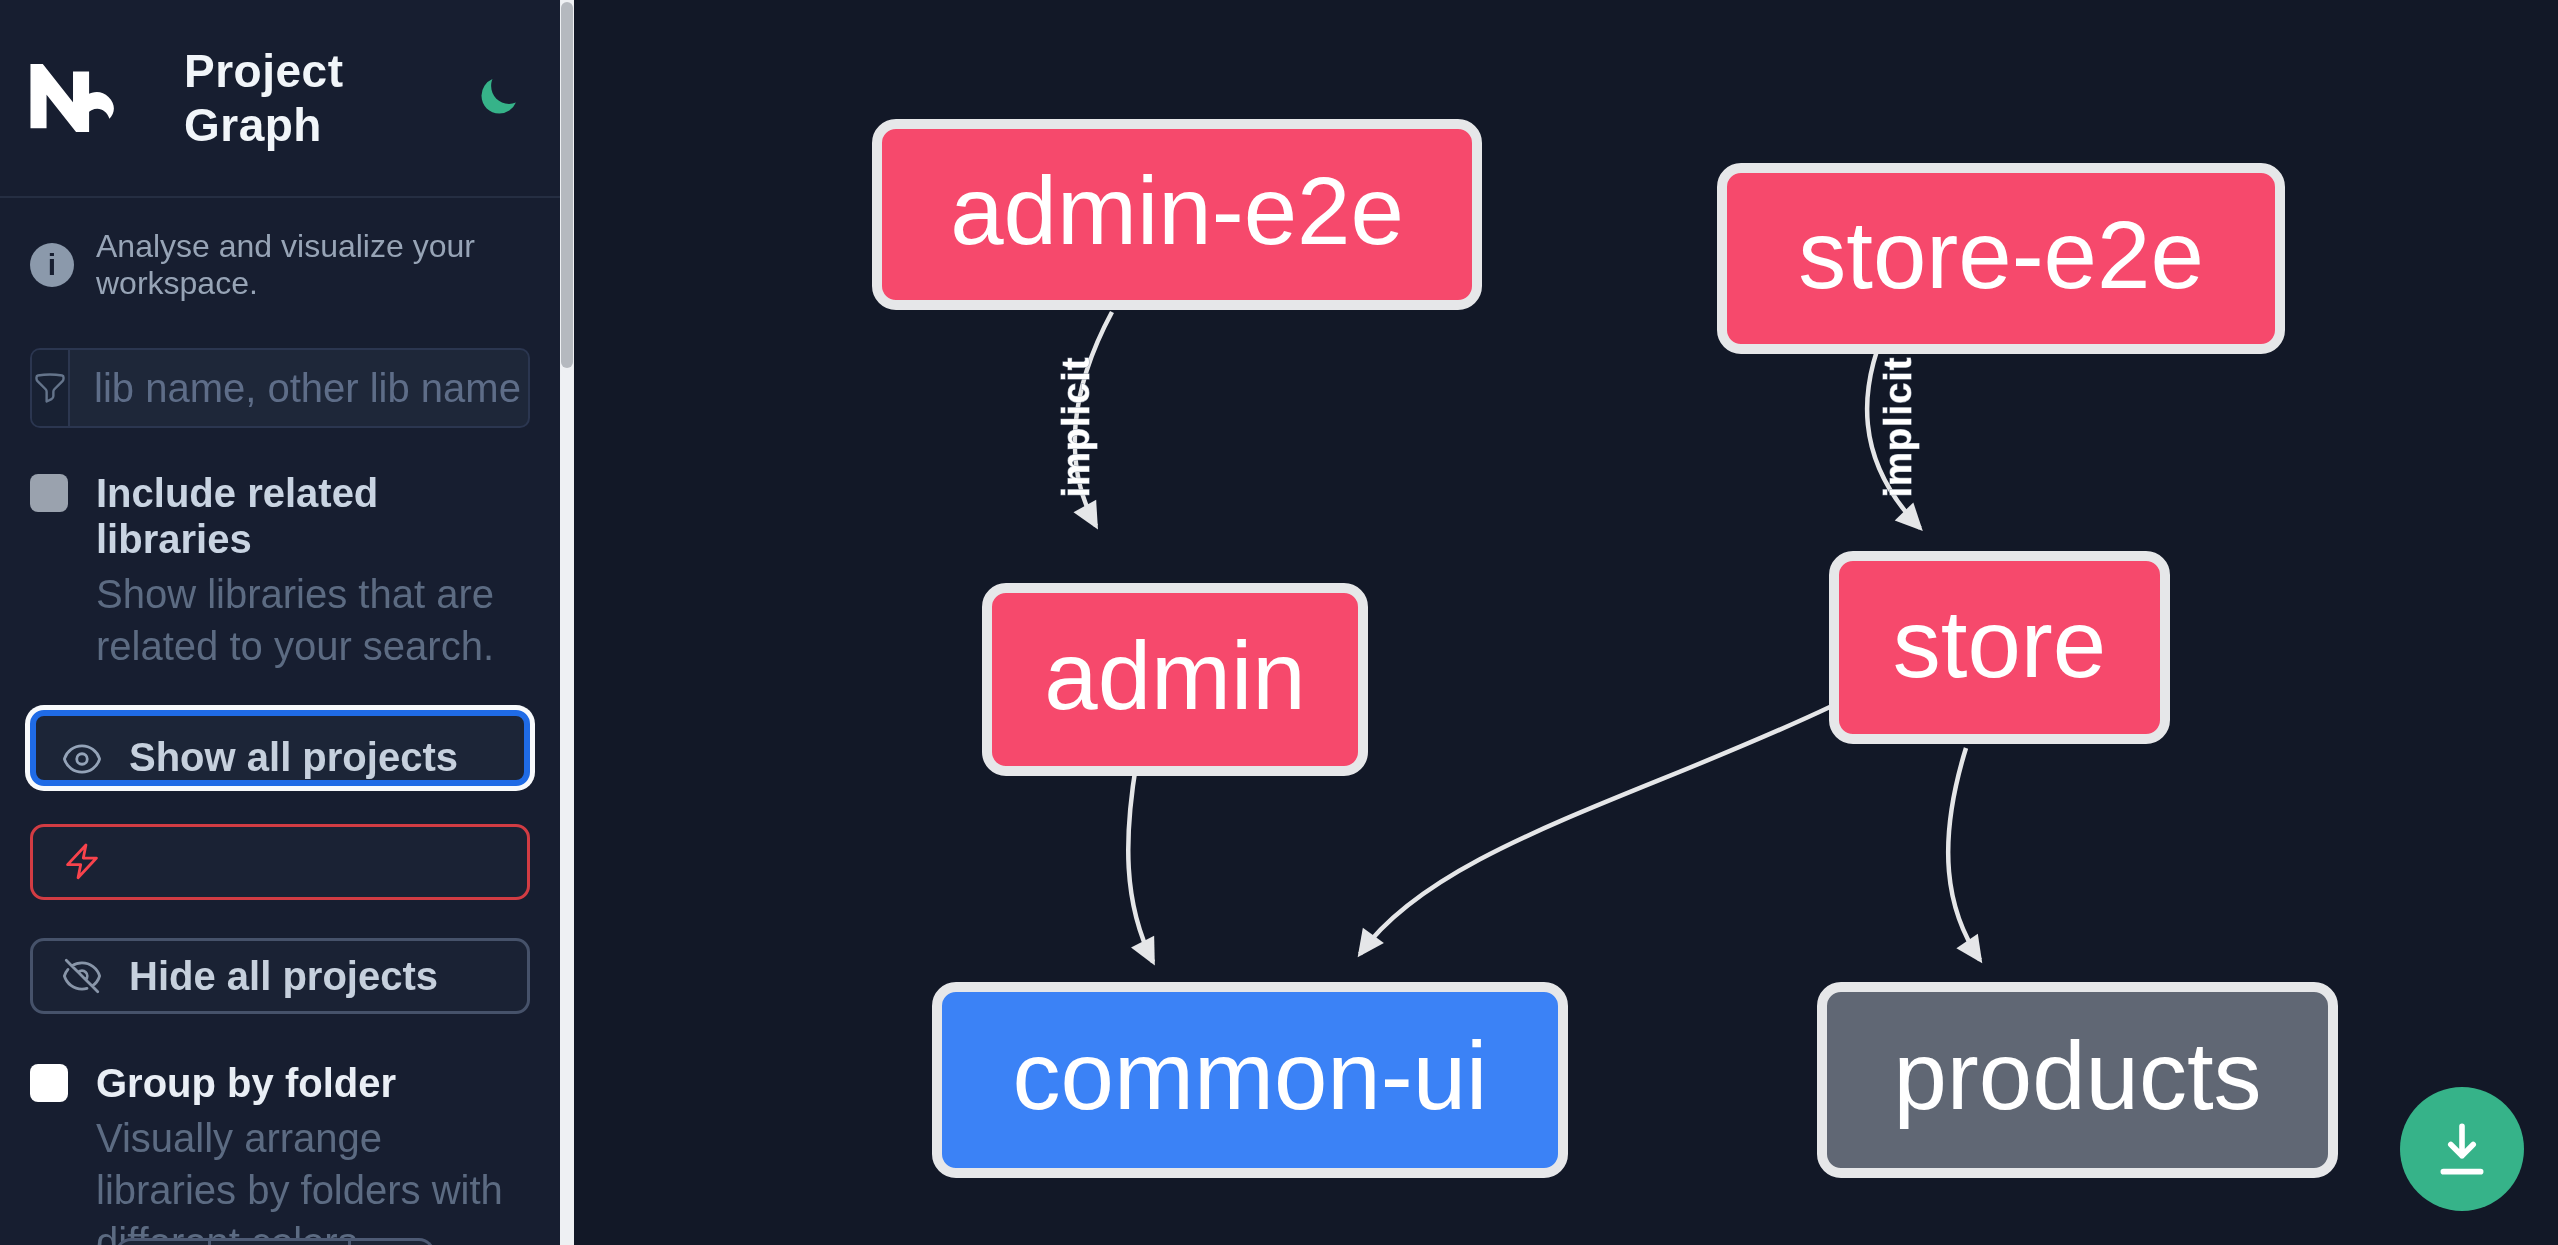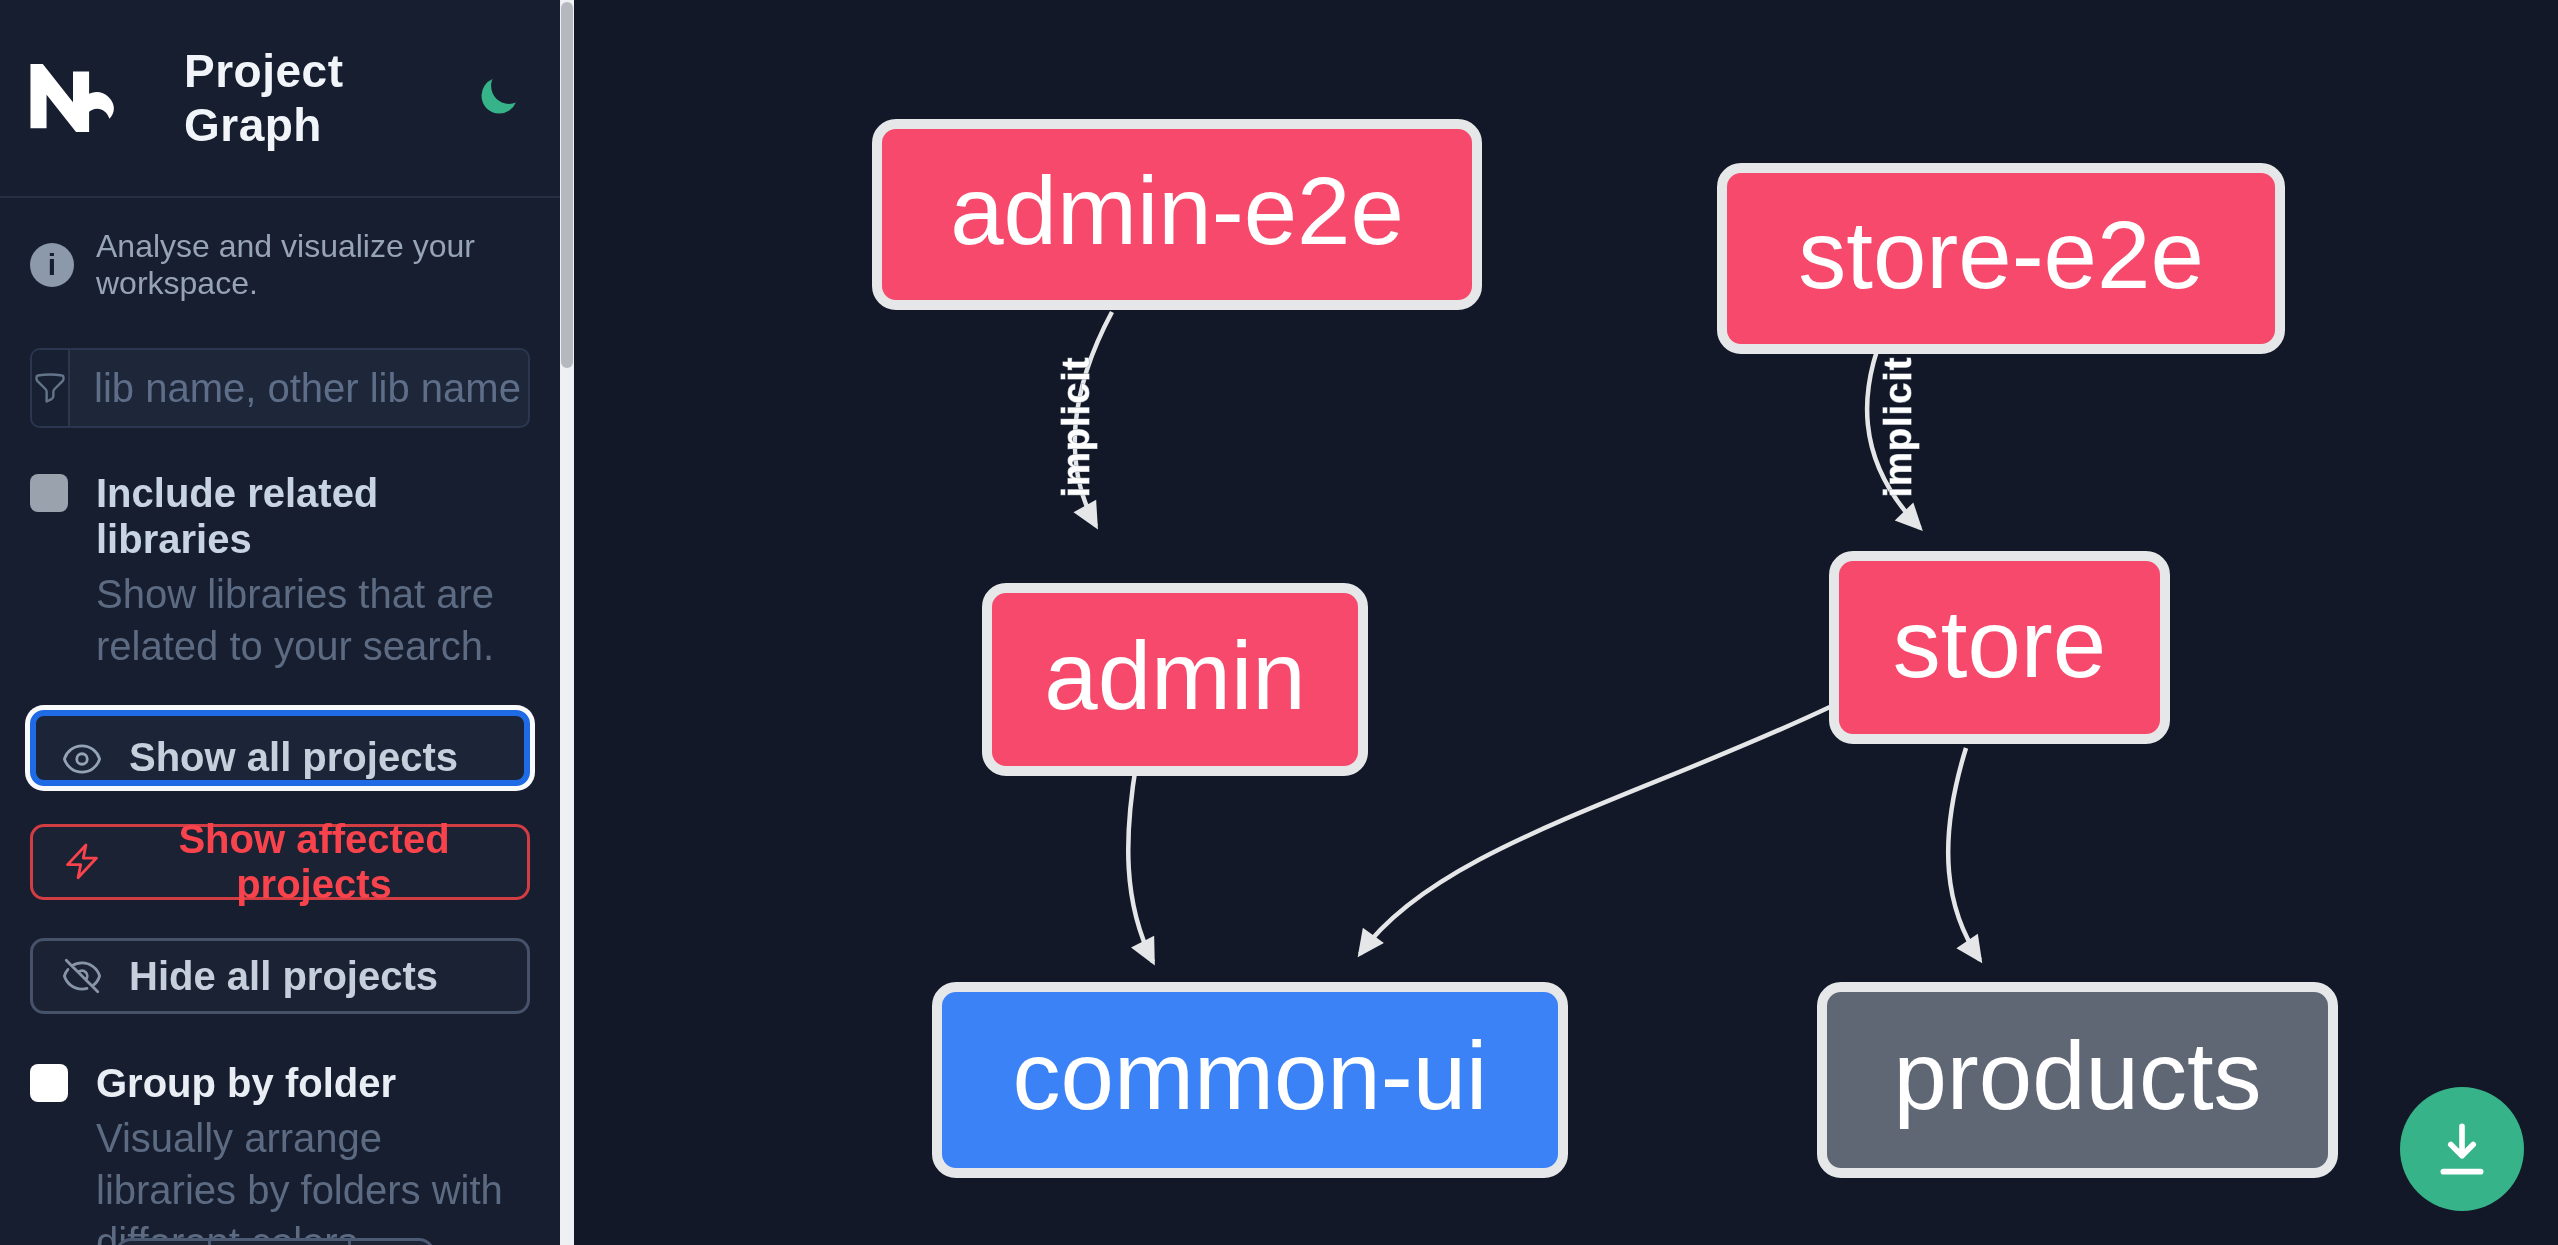--- a/index.html
+++ b/index.html
@@ -106,21 +106,20 @@
       <path d="M2.036 12.322a1.012 1.012 0 010-.639C3.423 7.51 7.36 4.5 12 4.5c4.638 0 8.573 3.007 9.963 7.178.07.207.07.431 0 .639C20.577 16.49 16.64 19.5 12 19.5c-4.638 0-8.573-3.007-9.963-7.178z"></path>
       <path d="M15 12a3 3 0 11-6 0 3 3 0 016 0z"></path>
     </svg>
     <span>Show all projects</span>
   </button>
 
   <button class="sb-btn affected">
     <svg viewBox="0 0 24 24" fill="none" stroke="#f8434c" stroke-width="1.6" stroke-linecap="round" stroke-linejoin="round">
       <path d="M3.75 13.5l10.5-11.25L12.75 9.75h7.5L9.75 21l1.5-7.5H3.75z"></path>
     </svg>
-    <span>Show affected projects</span>
   </button>
 
   <button class="sb-btn">
     <svg viewBox="0 0 24 24" fill="none" stroke="#8895a8" stroke-width="1.6" stroke-linecap="round" stroke-linejoin="round">
       <path d="M3.98 8.223A10.477 10.477 0 001.934 12C3.226 16.338 7.244 19.5 12 19.5c.993 0 1.953-.138 2.863-.395M6.228 6.228A10.45 10.45 0 0112 4.5c4.756 0 8.773 3.162 10.065 7.498a10.523 10.523 0 01-4.293 5.774M6.228 6.228L3 3m3.228 3.228l3.65 3.65m7.894 7.894L21 21m-3.228-3.228l-3.65-3.65m0 0a3 3 0 10-4.243-4.243m4.242 4.242L9.88 9.88"></path>
     </svg>
     <span>Hide all projects</span>
   </button>
 
   <div class="cb-row" style="margin-top:46px">

